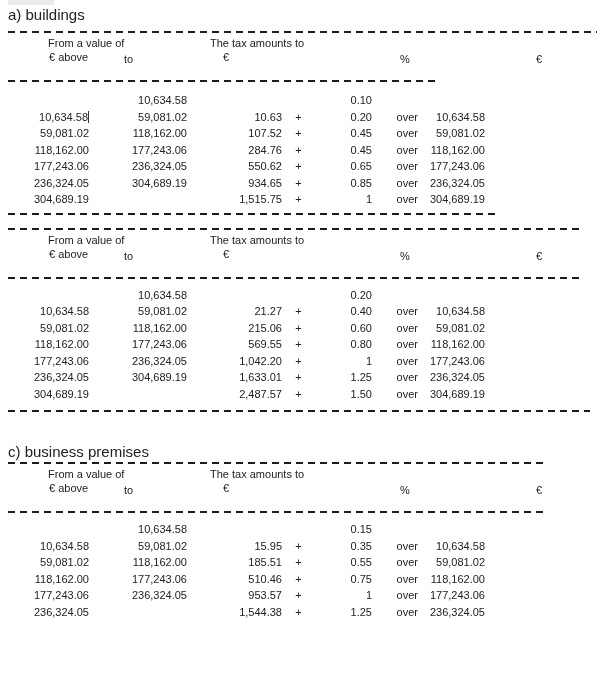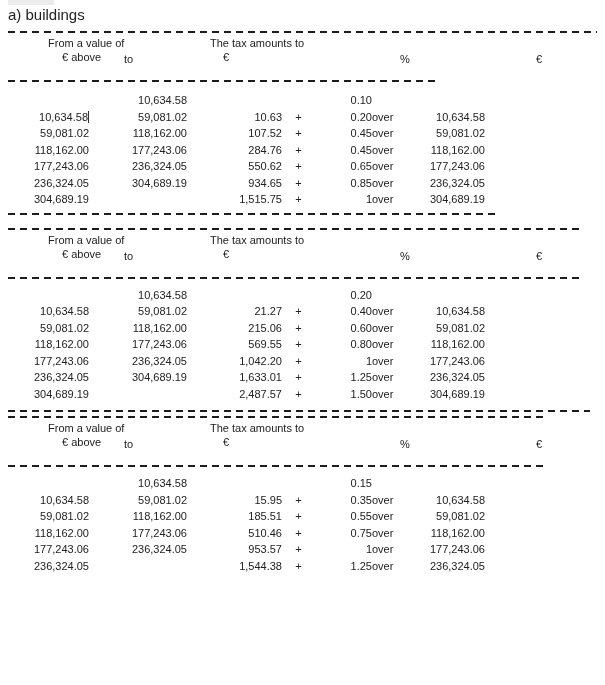--- a/index.html
+++ b/index.html
@@ -33,39 +33,39 @@
   .t-b .rule-top{margin-top:13px;width:575px;}
   .t-b .rule-head{width:575px;}
   .t-b .rule-bottom{margin-top:8px;width:582px;}
   .t-c .rule-top{margin-top:4px;width:535px;}
   .t-c .rule-head{width:535px;}
   .thead{
     position:relative;height:47px;
   }
   .thead .h{position:absolute;white-space:nowrap;line-height:13px;}
   .h-from1{left:48px;top:4px;}
-  .h-from2{left:49px;top:18px;margin-left:13px;}
+  .h-from2{left:49px;top:18px;}
   .h-to{left:124px;top:20px;}
   .h-tax1{left:210px;top:4px;}
   .h-tax2{left:223px;top:18px;}
   .h-pct{left:400px;top:20px;}
   .h-eur{left:536px;top:20px;}
   .rows{margin-top:8px;}
   .t-a .rows{margin-top:10px;}
   .row{
     display:flex;height:16.5px;line-height:16.5px;
     white-space:nowrap;
   }
   .cell{display:block;}
   .c-from{width:89px;text-align:right;}
   .c-to{width:98px;text-align:right;}
   .c-tax{width:95px;text-align:right;}
   .c-plus{width:33px;text-align:center;}
   .c-percent{width:57px;text-align:right;}
-  .c-over{width:46px;text-align:left;}
+  .c-over{width:46px;text-align:right;}
   .c-base{width:67px;text-align:right;}
   .caret{
     display:inline-block;width:1px;height:12px;
     background:#333333;vertical-align:-2px;
   }
 </style>
 </head>
 <body>
 
 <div class="artifact"></div>
@@ -225,20 +225,21 @@
         <span class="cell c-plus">+</span>
         <span class="cell c-percent">1.50</span>
         <span class="cell c-over">over</span>
         <span class="cell c-base">304,689.19</span>
       </div>
     </div>
   <div class="rule rule-bottom"></div>
 </section>
 
 <section class="t-c">
+  <h2 class="table-title">c) business premises</h2>
   <div class="rule rule-top"></div>
   <div class="thead">
     <span class="h h-from1">From a value of</span>
     <span class="h h-from2">€ above</span>
     <span class="h h-to">to</span>
     <span class="h h-tax1">The tax amounts to</span>
     <span class="h h-tax2">€</span>
     <span class="h h-pct">%</span>
     <span class="h h-eur">€</span>
   </div>

